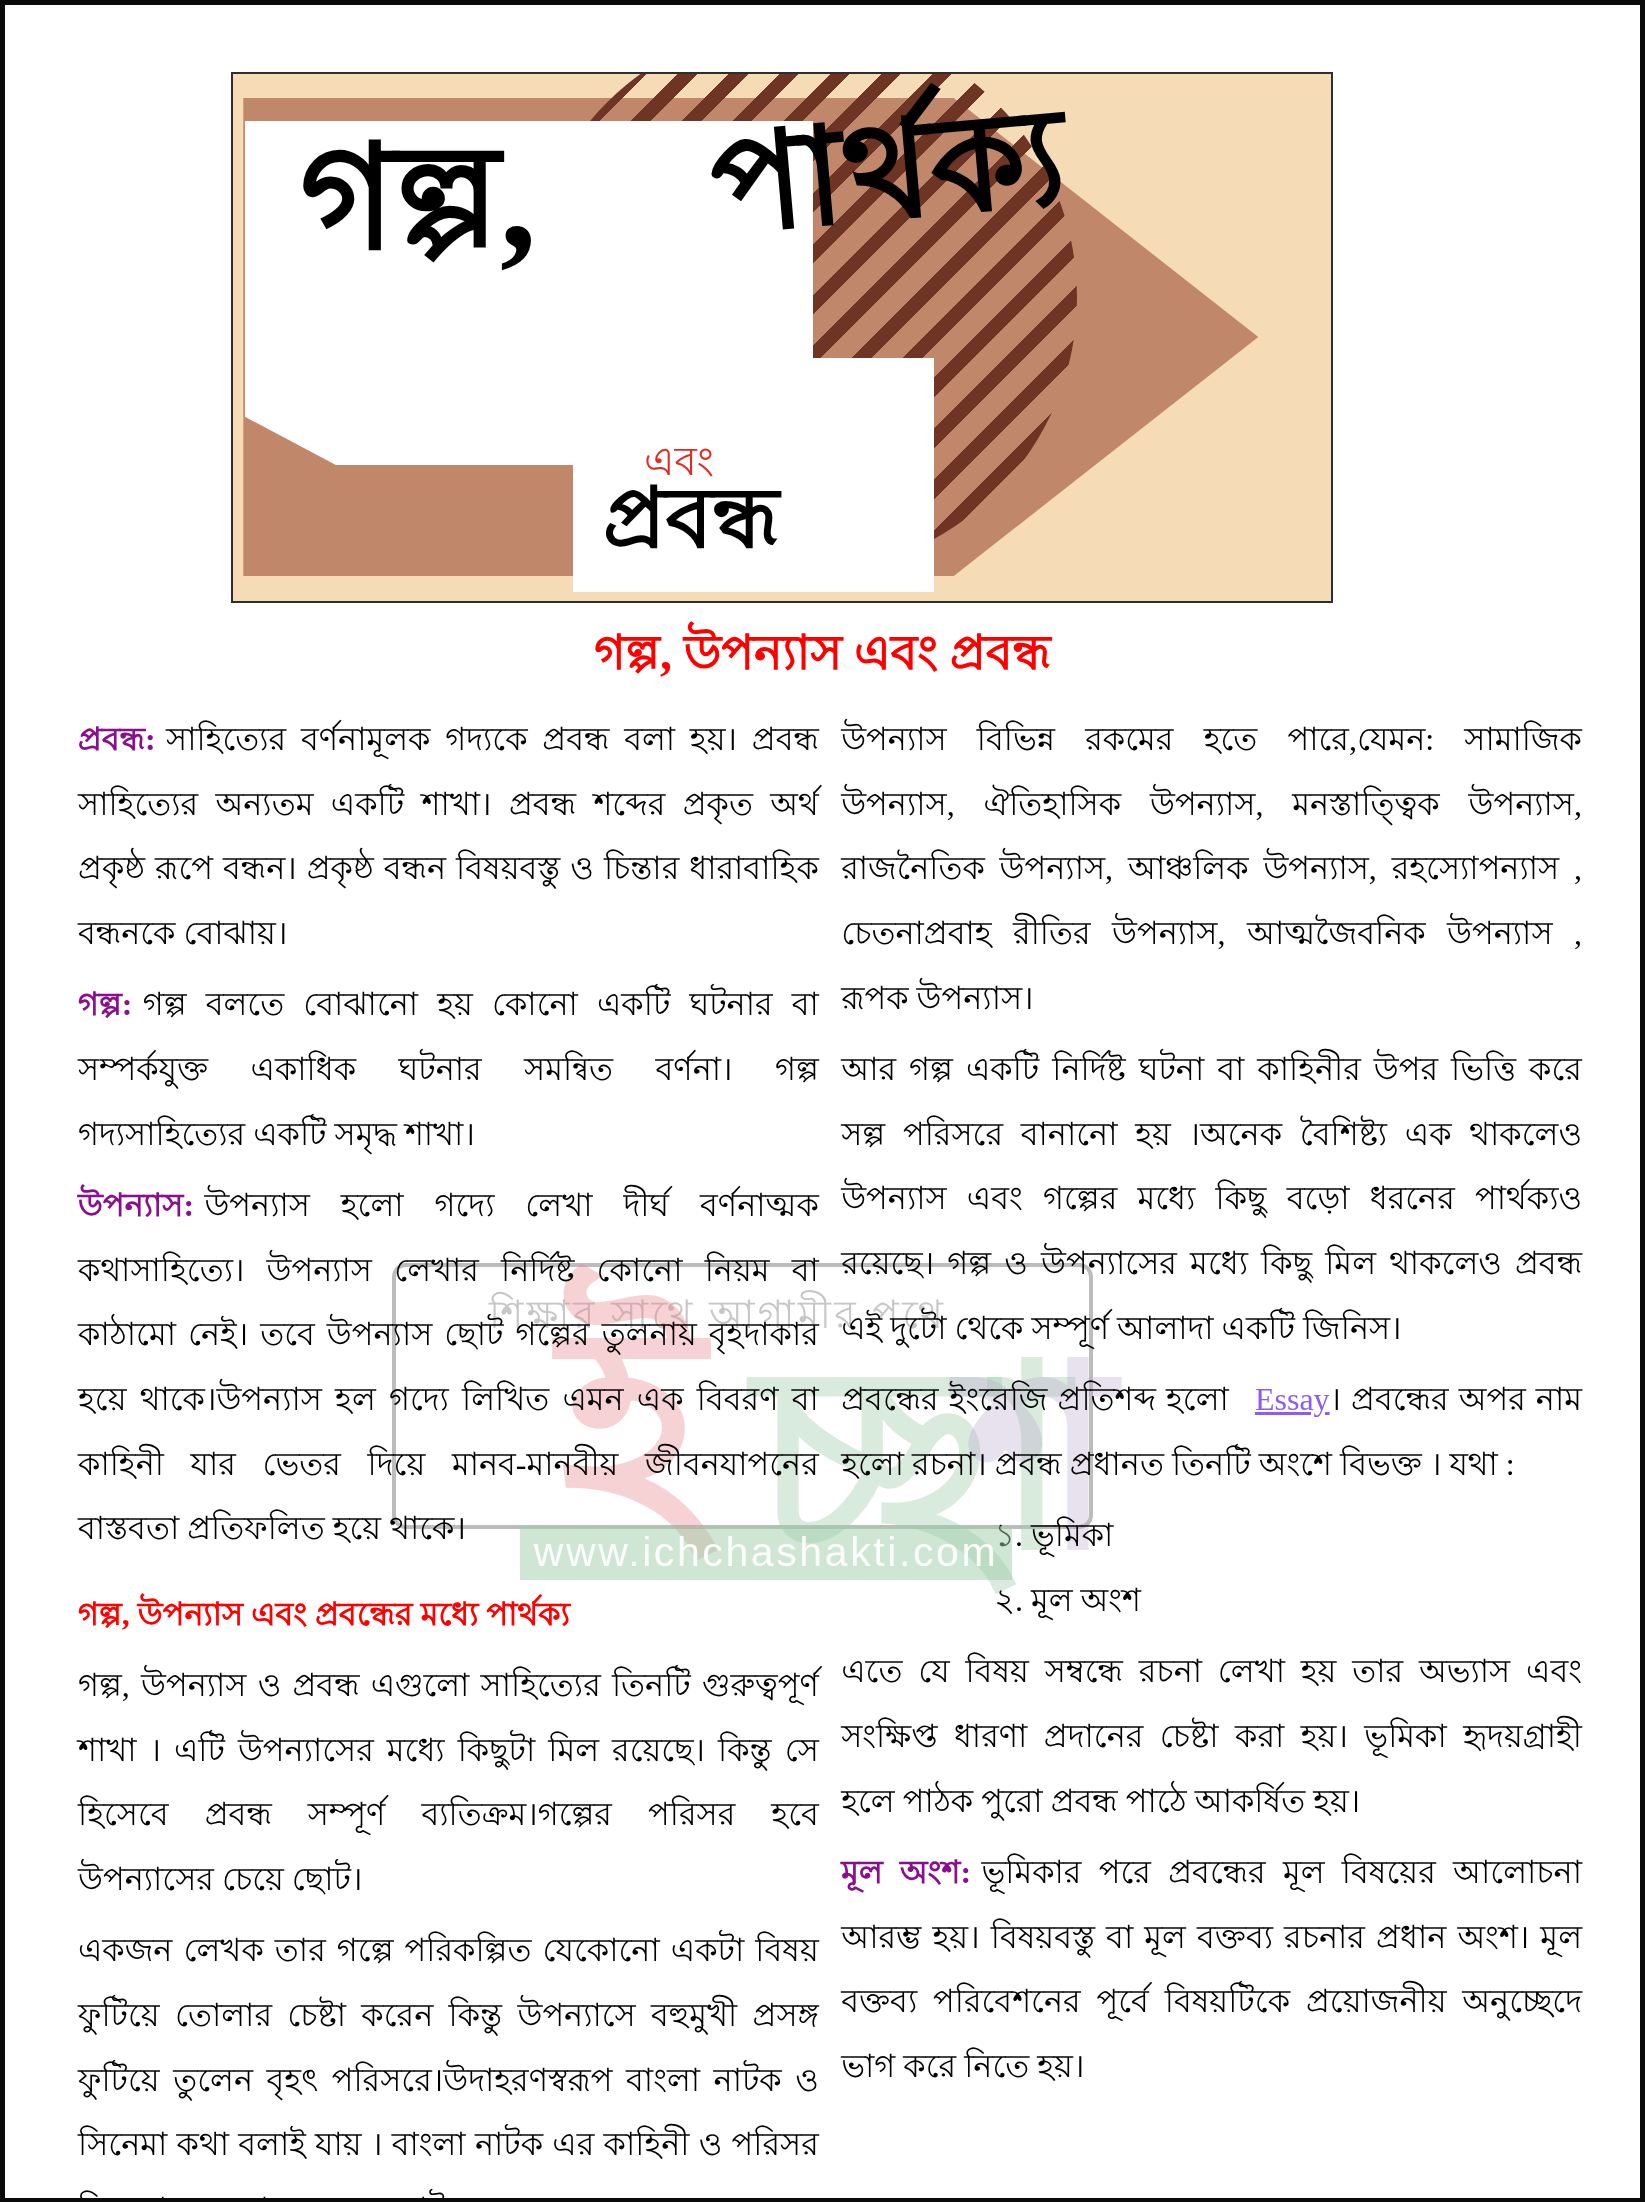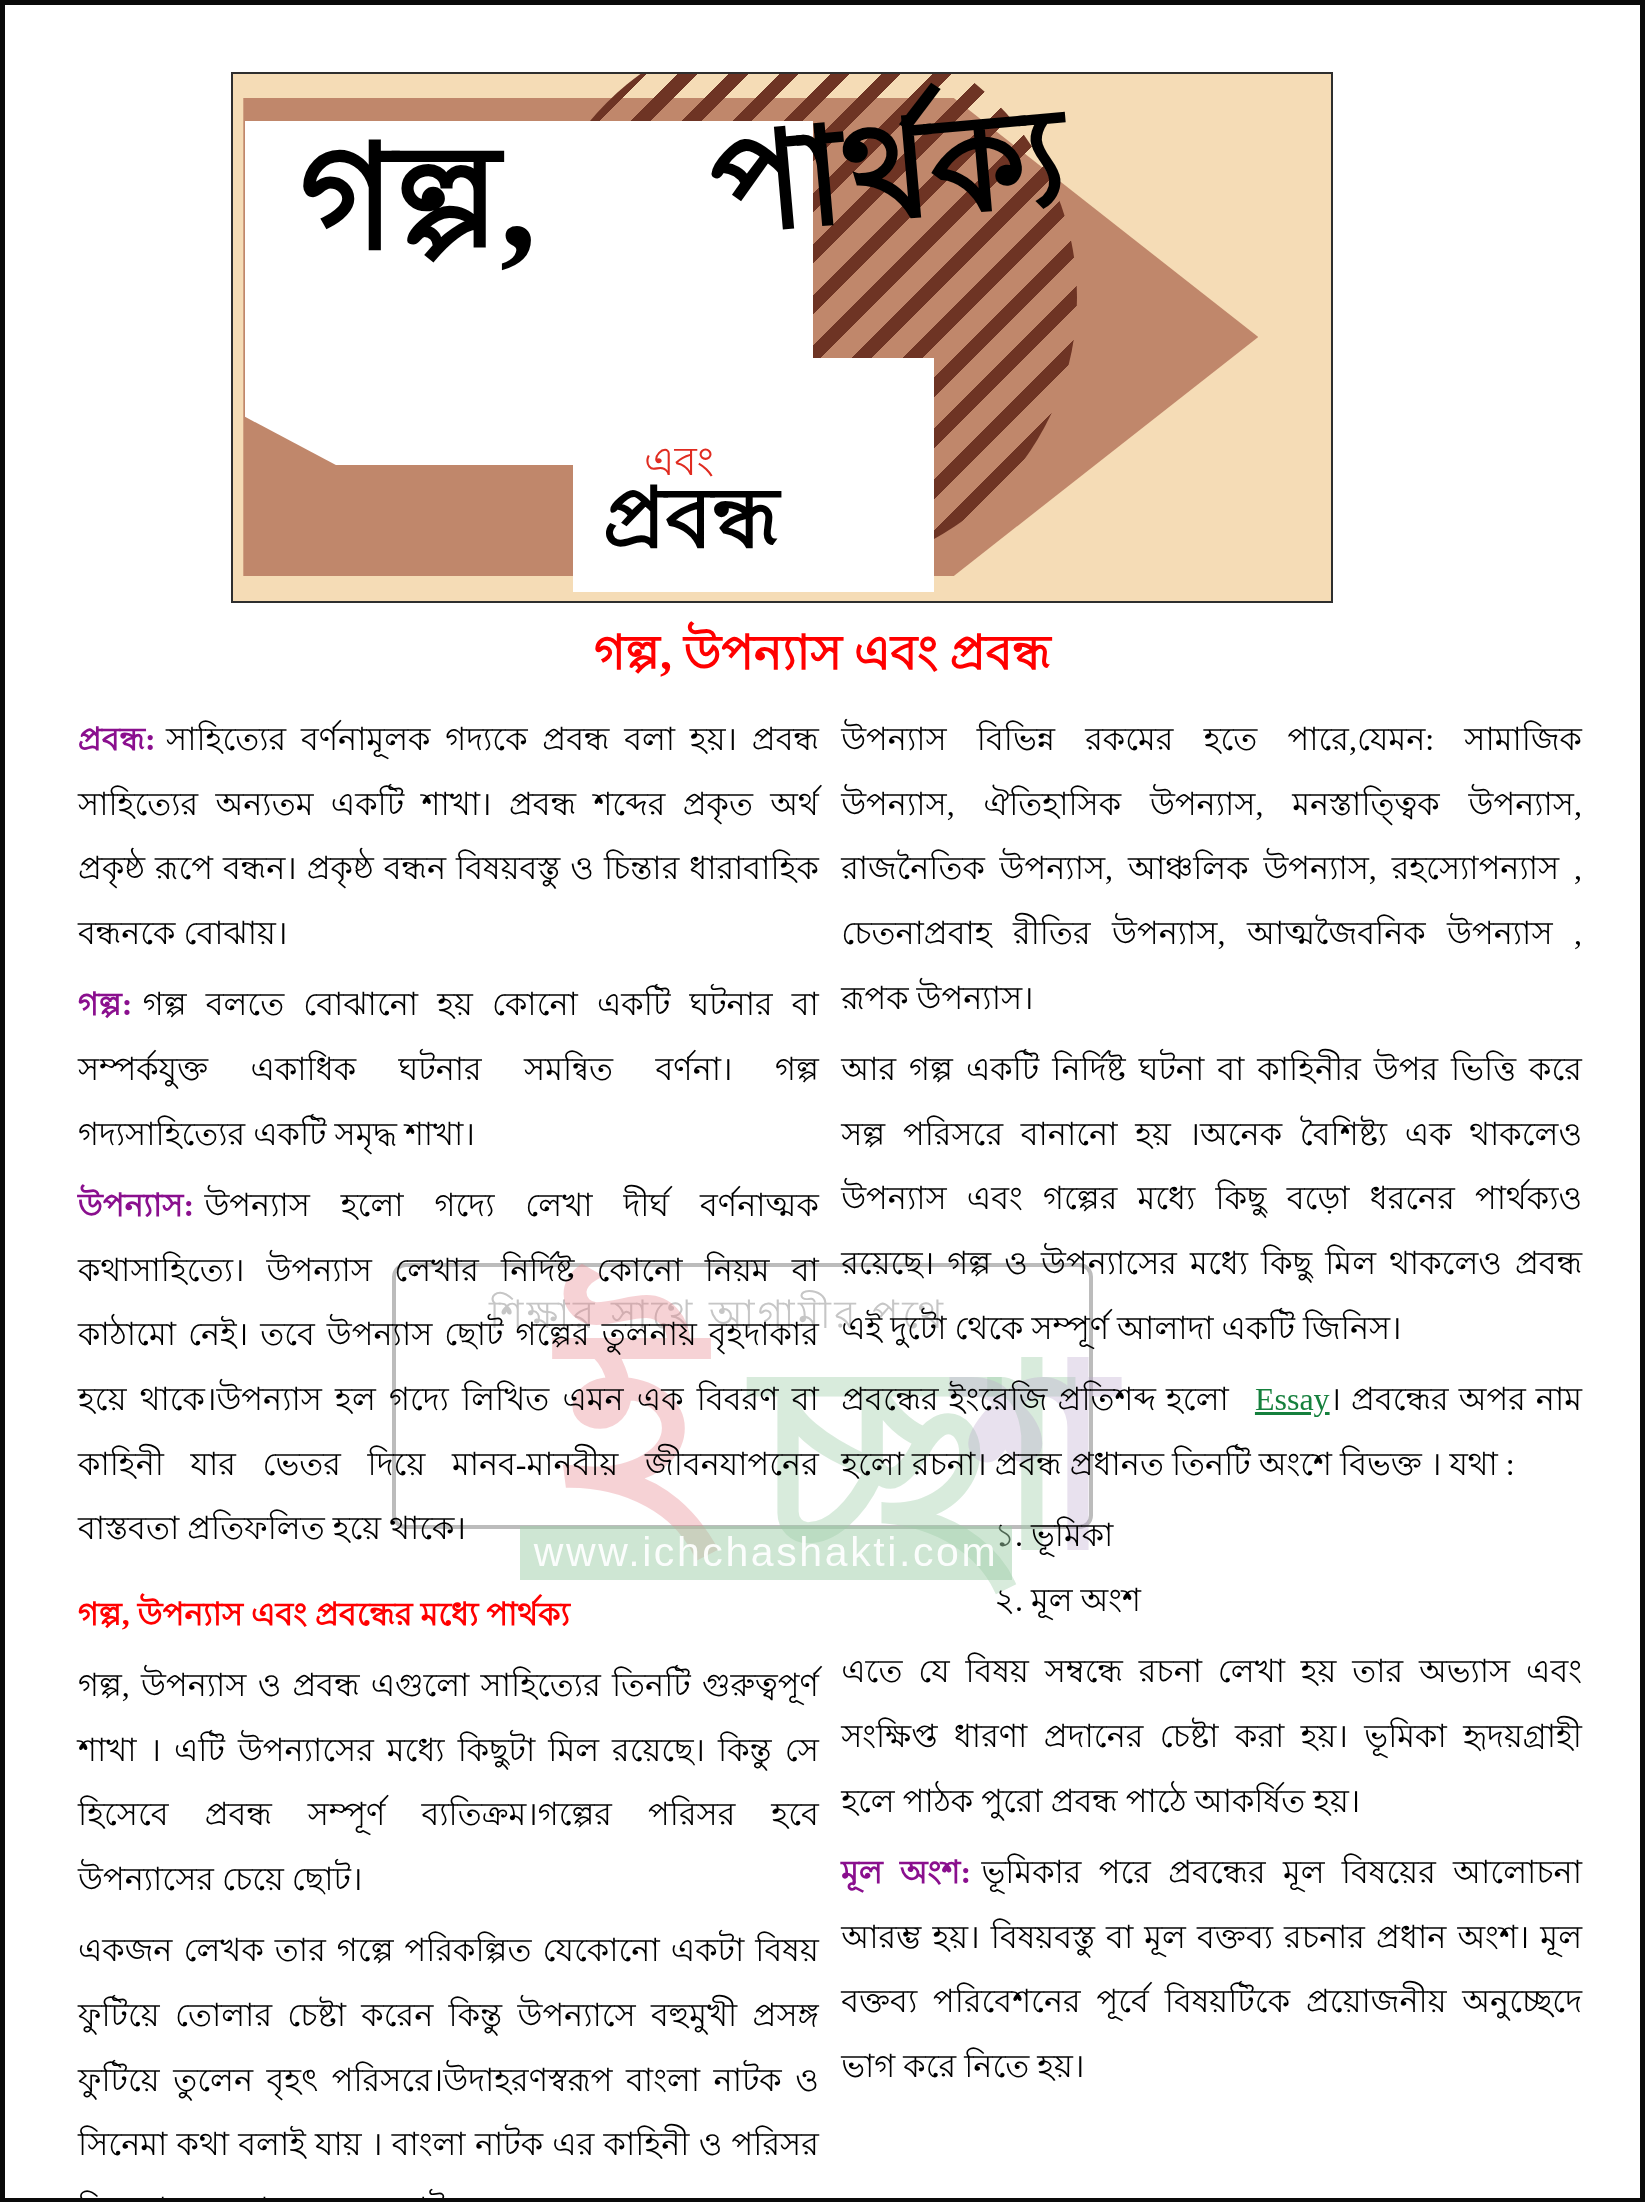--- a/index.html
+++ b/index.html
@@ -122,21 +122,21 @@
       <p class="subhead" style="color:#ff0000;">গল্প, উপন্যাস এবং প্রবন্ধের মধ্যে পার্থক্য</p>
       <p>গল্প, উপন্যাস ও প্রবন্ধ এগুলো সাহিত্যের তিনটি গুরুত্বপূর্ণ শাখা । এটি উপন্যাসের মধ্যে কিছুটা মিল রয়েছে। কিন্তু সে হিসেবে প্রবন্ধ সম্পূর্ণ ব্যতিক্রম।গল্পের পরিসর হবে উপন্যাসের চেয়ে ছোট।</p>
       <p>একজন লেখক তার গল্পে পরিকল্পিত যেকোনো একটা বিষয় ফুটিয়ে তোলার চেষ্টা করেন কিন্তু উপন্যাসে বহুমুখী প্রসঙ্গ ফুটিয়ে তুলেন বৃহৎ পরিসরে।উদাহরণস্বরূপ বাংলা নাটক ও সিনেমা কথা বলাই যায় । বাংলা নাটক এর কাহিনী ও পরিসর সিনেমার তুলনায় অনেক ছোট হয় ।</p>
 
     </div>
 
     <div class="col">
       <p>উপন্যাস বিভিন্ন রকমের হতে পারে,যেমন: সামাজিক উপন্যাস, ঐতিহাসিক উপন্যাস, মনস্তাত্ত্বিক উপন্যাস, রাজনৈতিক উপন্যাস, আঞ্চলিক উপন্যাস, রহস্যোপন্যাস , চেতনাপ্রবাহ রীতির উপন্যাস, আত্মজৈবনিক উপন্যাস , রূপক উপন্যাস।</p>
       <p>আর গল্প একটি নির্দিষ্ট ঘটনা বা কাহিনীর উপর ভিত্তি করে সল্প পরিসরে বানানো হয় ।অনেক বৈশিষ্ট্য এক থাকলেও উপন্যাস এবং গল্পের মধ্যে কিছু বড়ো ধরনের পার্থক্যও রয়েছে। গল্প ও উপন্যাসের মধ্যে কিছু মিল থাকলেও প্রবন্ধ এই দুটো থেকে সম্পূর্ণ আলাদা একটি জিনিস।</p>
       <p>
-        <span>প্রবন্ধের ইংরেজি প্রতিশব্দ হলো </span><span class="essay-link" style="color:#15803d;margin-left:16px;">Essay</span><span>। প্রবন্ধের অপর নাম হলো রচনা। প্রবন্ধ প্রধানত তিনটি অংশে বিভক্ত । যথা :</span>
+        <span>প্রবন্ধের ইংরেজি প্রতিশব্দ হলো </span><span class="essay-link" style="color:#8b5cf6;margin-left:16px;">Essay</span><span>। প্রবন্ধের অপর নাম হলো রচনা। প্রবন্ধ প্রধানত তিনটি অংশে বিভক্ত । যথা :</span>
       </p>
       <ol class="plist">
         <li>১. ভূমিকা</li>
         <li>২. মূল অংশ</li>
       </ol>
       <p>
         <span class="lead"></span><span>এতে যে বিষয় সম্বন্ধে রচনা লেখা হয় তার অভ্যাস এবং সংক্ষিপ্ত ধারণা প্রদানের চেষ্টা করা হয়। ভূমিকা হৃদয়গ্রাহী হলে পাঠক পুরো প্রবন্ধ পাঠে আকর্ষিত হয়।</span>
       </p>
       <p>
         <span class="lead" style="color:#8a0f8e;">মূল অংশ:</span><span>ভূমিকার পরে প্রবন্ধের মূল বিষয়ের আলোচনা আরম্ভ হয়। বিষয়বস্তু বা মূল বক্তব্য রচনার প্রধান অংশ। মূল বক্তব্য পরিবেশনের পূর্বে বিষয়টিকে প্রয়োজনীয় অনুচ্ছেদে ভাগ করে নিতে হয়।</span>

